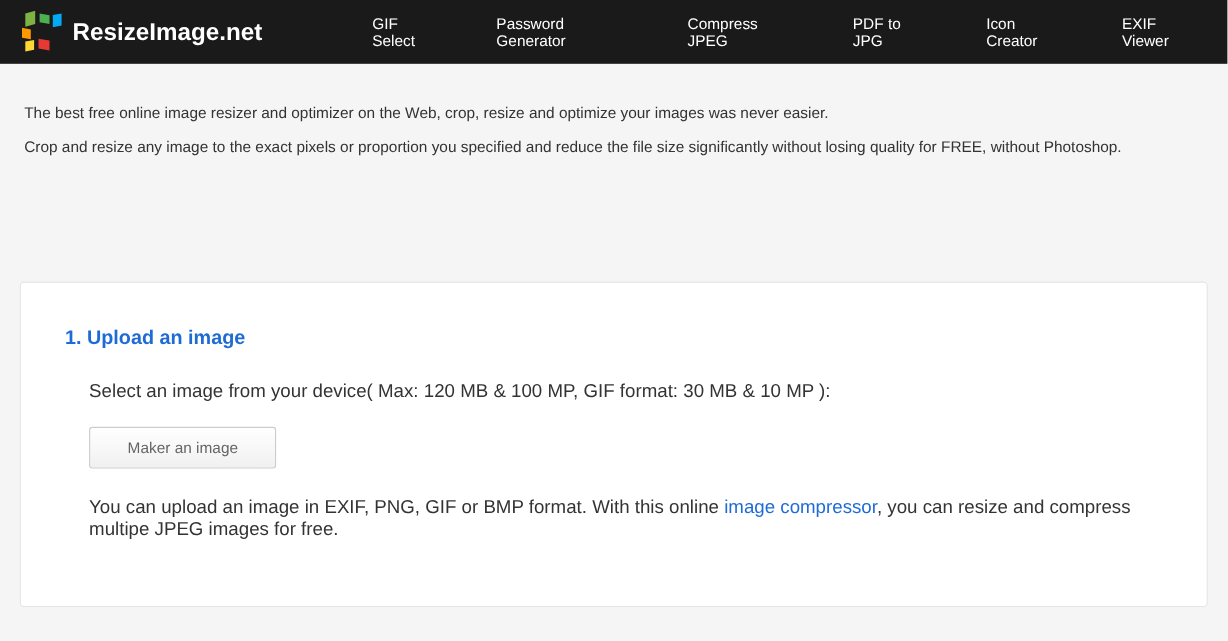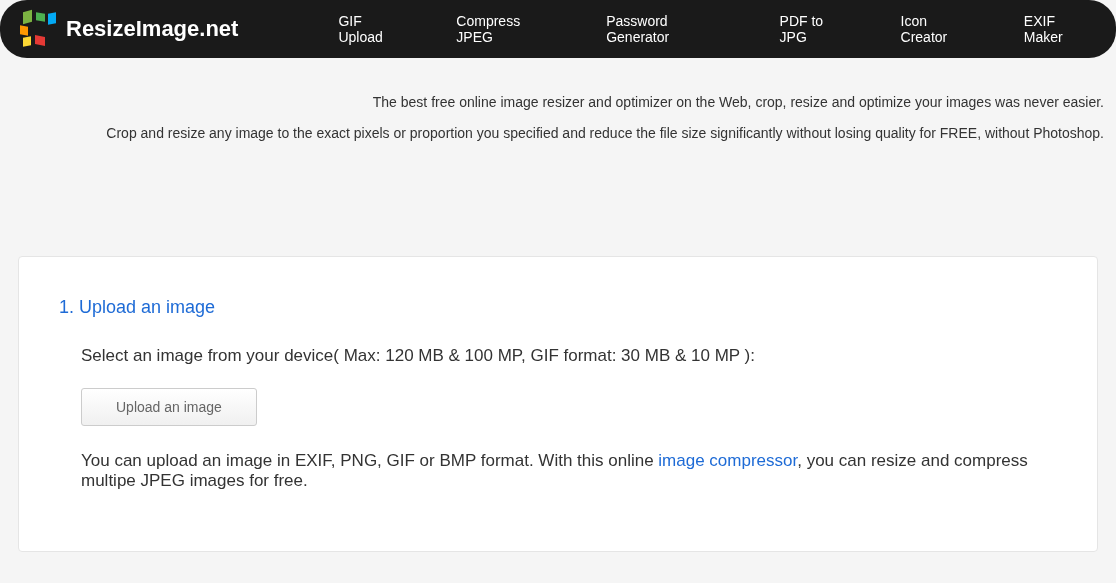--- a/index.html
+++ b/index.html
@@ -11,21 +11,20 @@
       font-family: Arial, Helvetica, sans-serif;
       background: #f5f5f5;
       width: 1116px;
     }
     .header {
       background: #1a1a1a;
       height: 58px;
       display: flex;
       align-items: center;
       padding: 0 20px;
-      border-radius: 27px;
     }
     .logo-container {
       display: flex;
       align-items: center;
       gap: 10px;
       cursor: pointer;
     }
     .logo-icon {
       width: 36px;
       height: 36px;
@@ -52,39 +51,38 @@
       gap: 48px;
     }
     .nav a {
       color: #fff;
       text-decoration: none;
       font-size: 14px;
       cursor: pointer;
     }
     .intro {
       padding: 30px 12px 5px 22px;
-      text-align: right;
     }
     .intro p {
       color: #333;
       font-size: 14px;
       line-height: 2.1;
       margin-bottom: 2px;
     }
     .main-card {
       background: #fff;
       margin: 100px 18px 0 18px;
       border: 1px solid #e5e5e5;
       border-radius: 4px;
       padding: 40px 40px 30px 40px;
     }
     .section-title {
       color: #1e6bd6;
       font-size: 18px;
-      font-weight: normal;
+      font-weight: bold;
       margin-bottom: 28px;
     }
     .section-body {
       padding-left: 22px;
       margin-bottom: 30px;
     }
     .section-body p {
       color: #333;
       font-size: 17px;
       margin-bottom: 22px;
@@ -120,39 +118,39 @@
       <span class="r1"></span>
         <span class="r2"></span>
         <span class="r3"></span>
       <span class="r4"></span>
         <span class="r5"></span>
         <span class="r6"></span>
     </div>
     <div class="logo-text">ResizeImage.net</div>
   </div>
   <nav class="nav">
-    <a>GIF Upload</a>
+    <a>GIF Select</a>
+    <a>Password Generator</a>
     <a>Compress JPEG</a>
-    <a>Password Generator</a>
     <a>PDF to JPG</a>
     <a>Icon Creator</a>
-    <a>EXIF Maker</a>
+    <a>EXIF Viewer</a>
   </nav>
 </div>
 
 <div class="intro">
   <p>The best free online image resizer and optimizer on the Web, crop, resize and optimize your images was never easier.</p>
   <p>Crop and resize any image to the exact pixels or proportion you specified and reduce the file size significantly without losing quality for FREE, without Photoshop.</p>
 </div>
 
 <div class="main-card">
   <div>
     <div class="section-title">1. Upload an image</div>
     <div class="section-body">
       <p>Select an image from your device( Max: 120 MB &amp; 100 MP, GIF format: 30 MB &amp; 10 MP ):</p>
-      <button class="upload-btn">Upload an image</button>
+      <button class="upload-btn">Maker an image</button>
       <p class="text-with-link">
         <span>You can upload an image in EXIF, PNG, GIF or BMP format. With this online </span><a>image compressor</a><span>, you can resize and compress multipe JPEG images for free.</span>
       </p>
     </div>
   </div>
 
 </div>
 
 </body></html>

